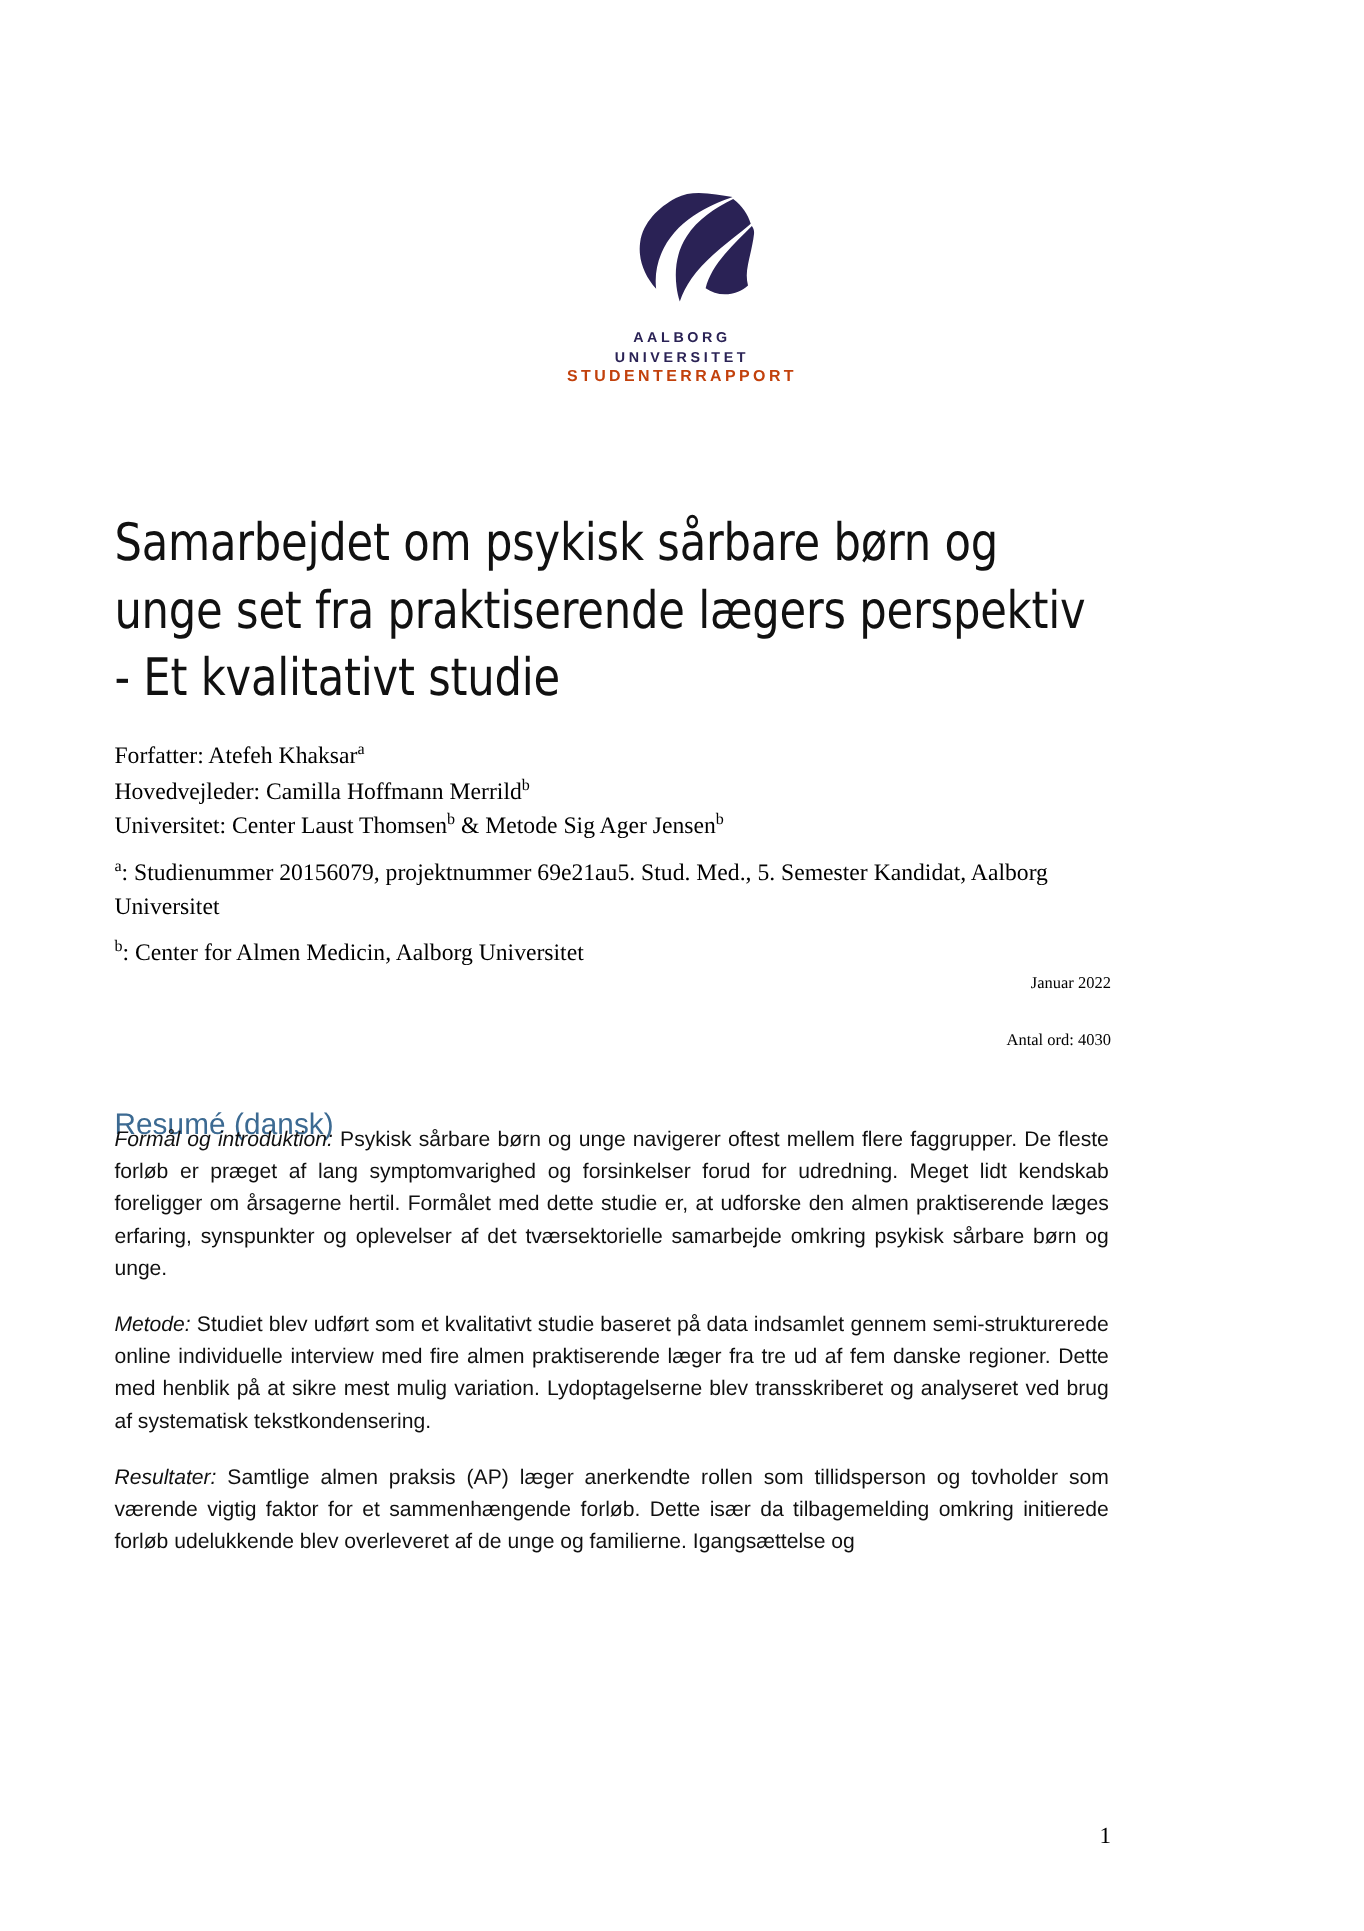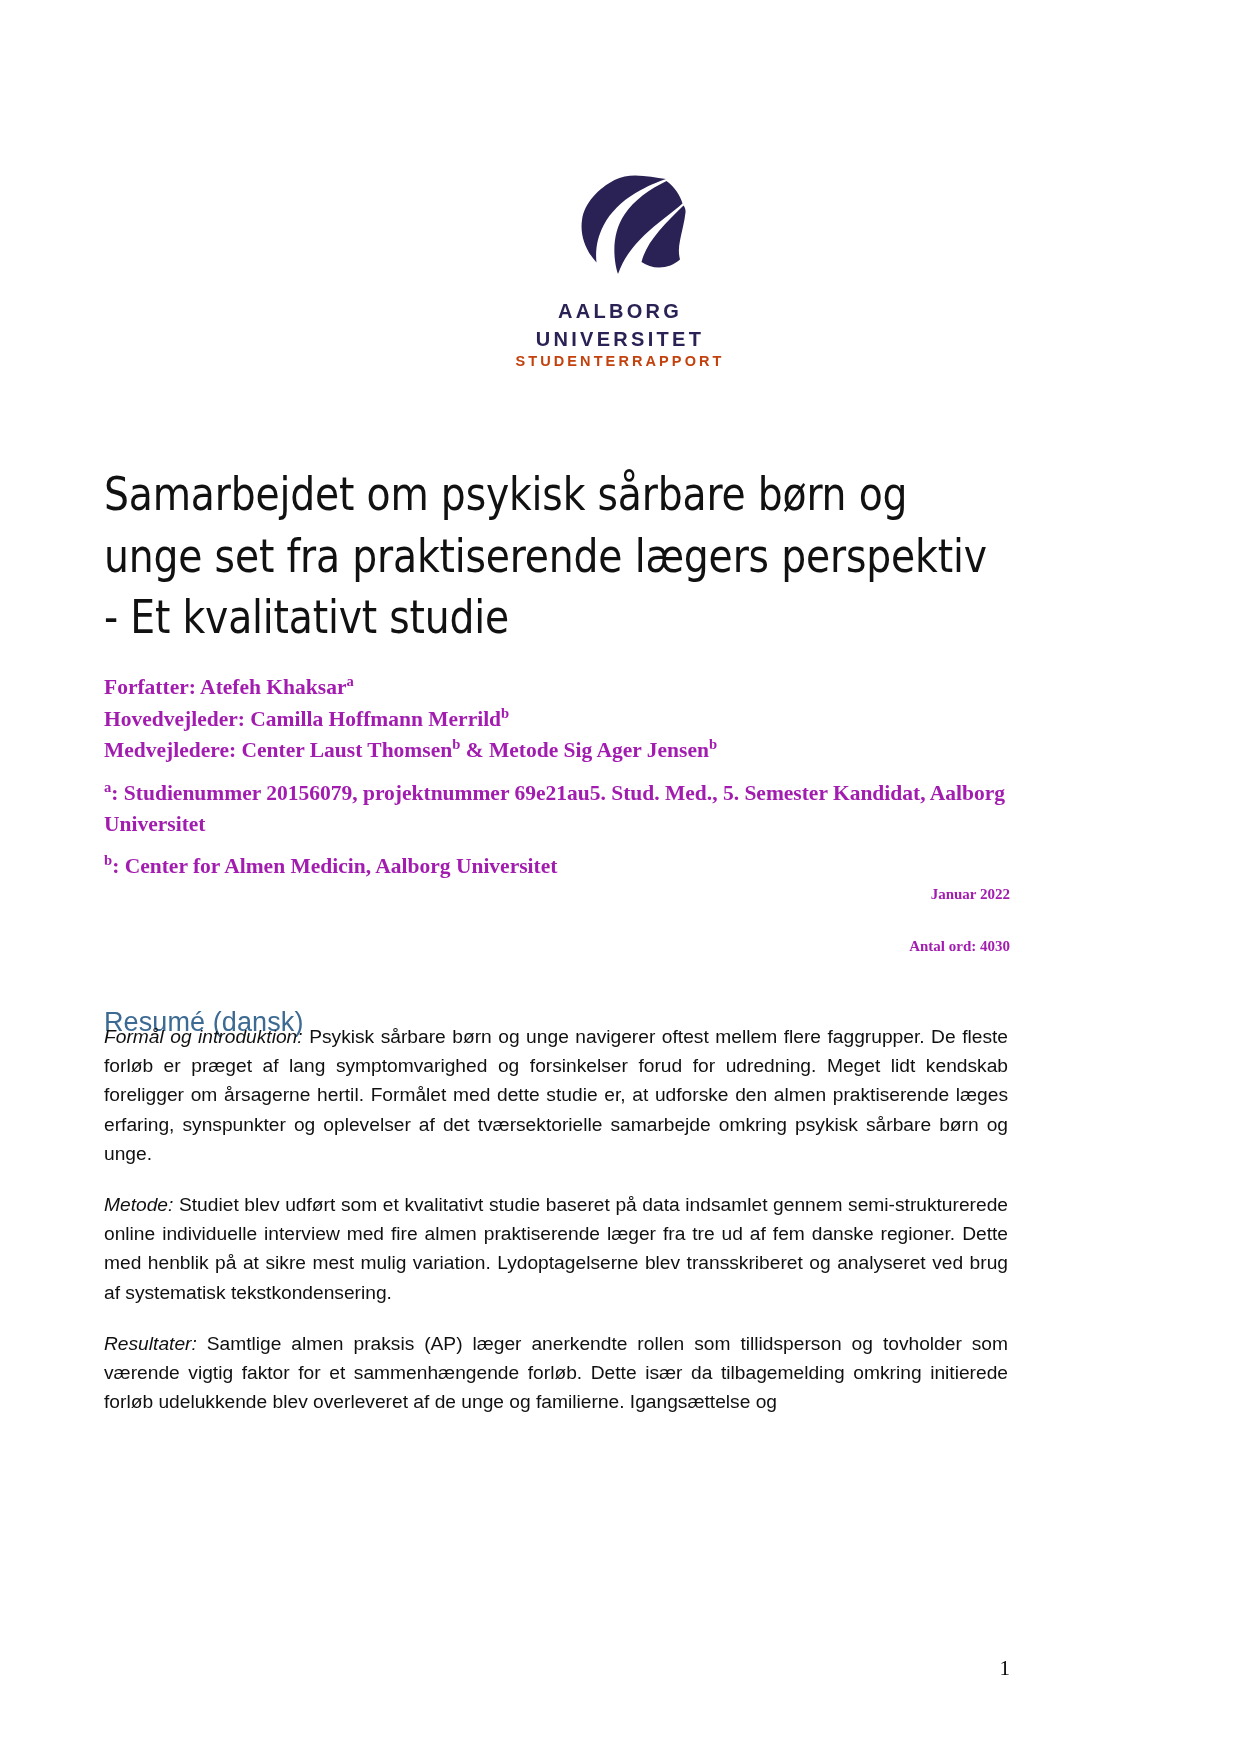--- a/index.html
+++ b/index.html
@@ -33,21 +33,21 @@
     display: block;
     margin: 0 auto;
     width: 132px;
     height: 112px;
   }
   .logo-wordmark {
     margin-top: 18px;
     color: #2A2255;
     font-family: "Liberation Sans", sans-serif;
     font-weight: bold;
-    font-size: 20px;
+    font-size: 13px;
     letter-spacing: 3.3px;
     line-height: 1.38;
   }
   .logo-wordmark div { white-space: nowrap; }
   .logo-subtitle {
     color: #c2410c;
     font-family: "Liberation Sans", sans-serif;
     font-weight: bold;
     font-size: 14.5px;
     letter-spacing: 3.1px;
@@ -66,22 +66,21 @@
     color: #111111;
     letter-spacing: -0.2px;
     transform: scaleX(0.93);
     transform-origin: left top;
   }
   .doc-title .tl { display: block; white-space: nowrap; }
 
   
   .serif {
     font-family: "Liberation Serif", "DejaVu Serif", serif;
-    color: #a21caf;
-    font-weight: bold;
+    color: #000000;
   }
   .authors {
     position: absolute;
     top: 672px;
     left: 104px;
     width: 900px;
     font-size: 21.5px;
     line-height: 1.47;
   }
   .authors .line { white-space: nowrap; }
@@ -179,21 +178,21 @@
   <div class="authors serif">
     <div class="line">
       <span>Forfatter:</span>
       <span>Atefeh Khaksar</span><sup>a</sup>
     </div>
     <div class="line">
       <span>Hovedvejleder:</span>
       <span>Camilla Hoffmann Merrild</span><sup>b</sup>
     </div>
     <div class="line">
-      <span>Medvejledere:</span>
+      <span>Universitet:</span>
       <span>Center Laust Thomsen</span><sup>b</sup><span> &amp; </span><span>Metode Sig Ager Jensen</span><sup>b</sup>
     </div>
   </div>
 
   <div class="affil serif">
     <p><sup>a</sup><span>: Studienummer 20156079, projektnummer 69e21au5. Stud. Med., 5. Semester Kandidat, Aalborg Universitet</span></p>
     <p class="aff-b"><sup>b</sup><span>: Center for Almen Medicin, Aalborg Universitet</span></p>
   </div>
 
   <div class="meta-right meta-date serif">Januar 2022</div>

